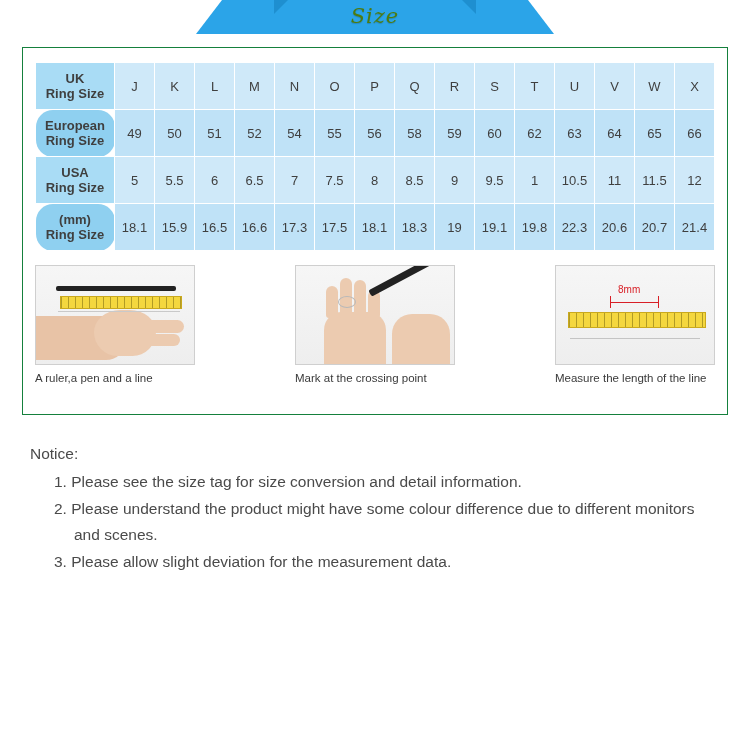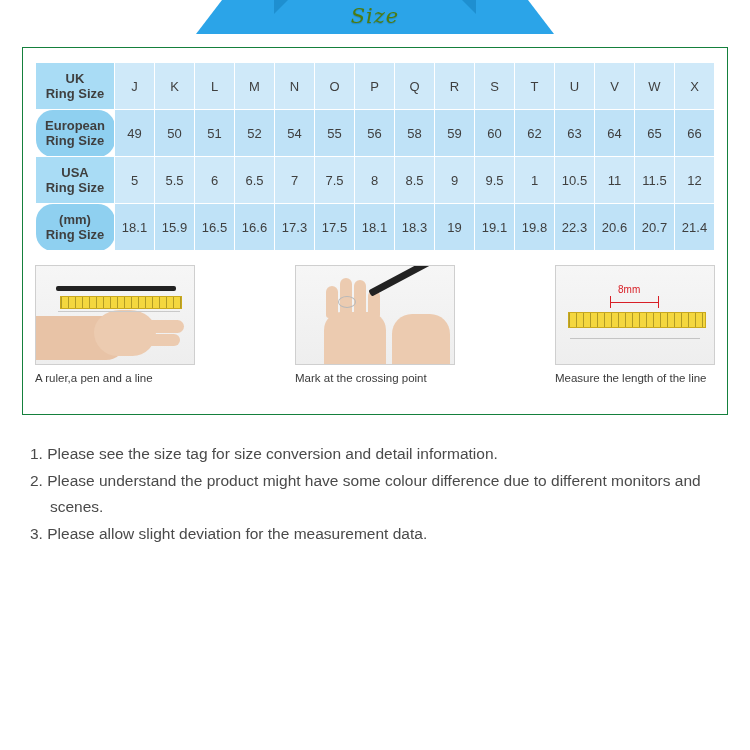--- a/index.html
+++ b/index.html
@@ -218,20 +218,21 @@
   }
   .notice-list {
     margin: 0;
     padding: 0;
     list-style: none;
   }
   .notice-list li {
     padding-left: 20px;
     text-indent: -20px;
     margin-bottom: 1px;
+    margin-left: 24px;
   }
 </style>
 </head>
 <body>
 
 <div class="banner">
   <div class="banner-bg"></div>
   <div class="banner-mask-l"></div>
   <div class="banner-mask-r"></div>
   <div class="banner-wing-left"></div>
@@ -381,18 +382,19 @@
         <div class="dim-tick" style="left:102px;top:30px;height:12px;"></div>
         <div class="dim-line" style="left:14px;top:72px;width:130px;border-top:1px solid #c4c4c4;"></div>
       </div>
       <div class="step-caption">Measure the length of the line</div>
     </div>
 
   </div>
 </div>
 
 <div class="notice">
+  <div class="notice-title">Notice:</div>
   <ul class="notice-list">
     <li>1. Please see the size tag for size conversion and detail information.</li>
     <li>2. Please understand the product might have some colour difference due to different monitors and scenes.</li>
     <li>3. Please allow slight deviation for the measurement data.</li>
   </ul>
 </div>
 
 </body></html>

